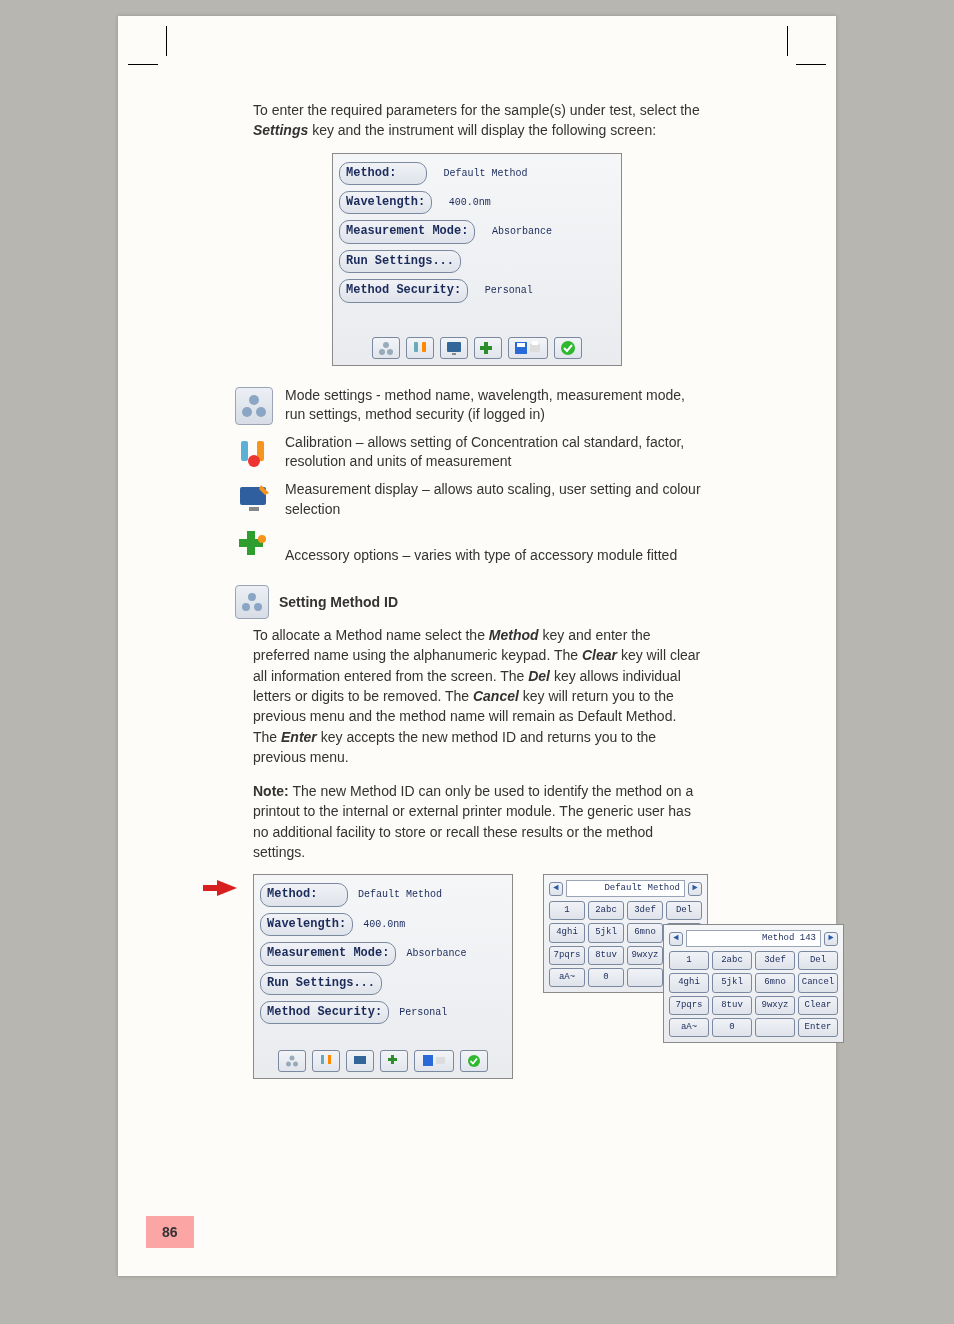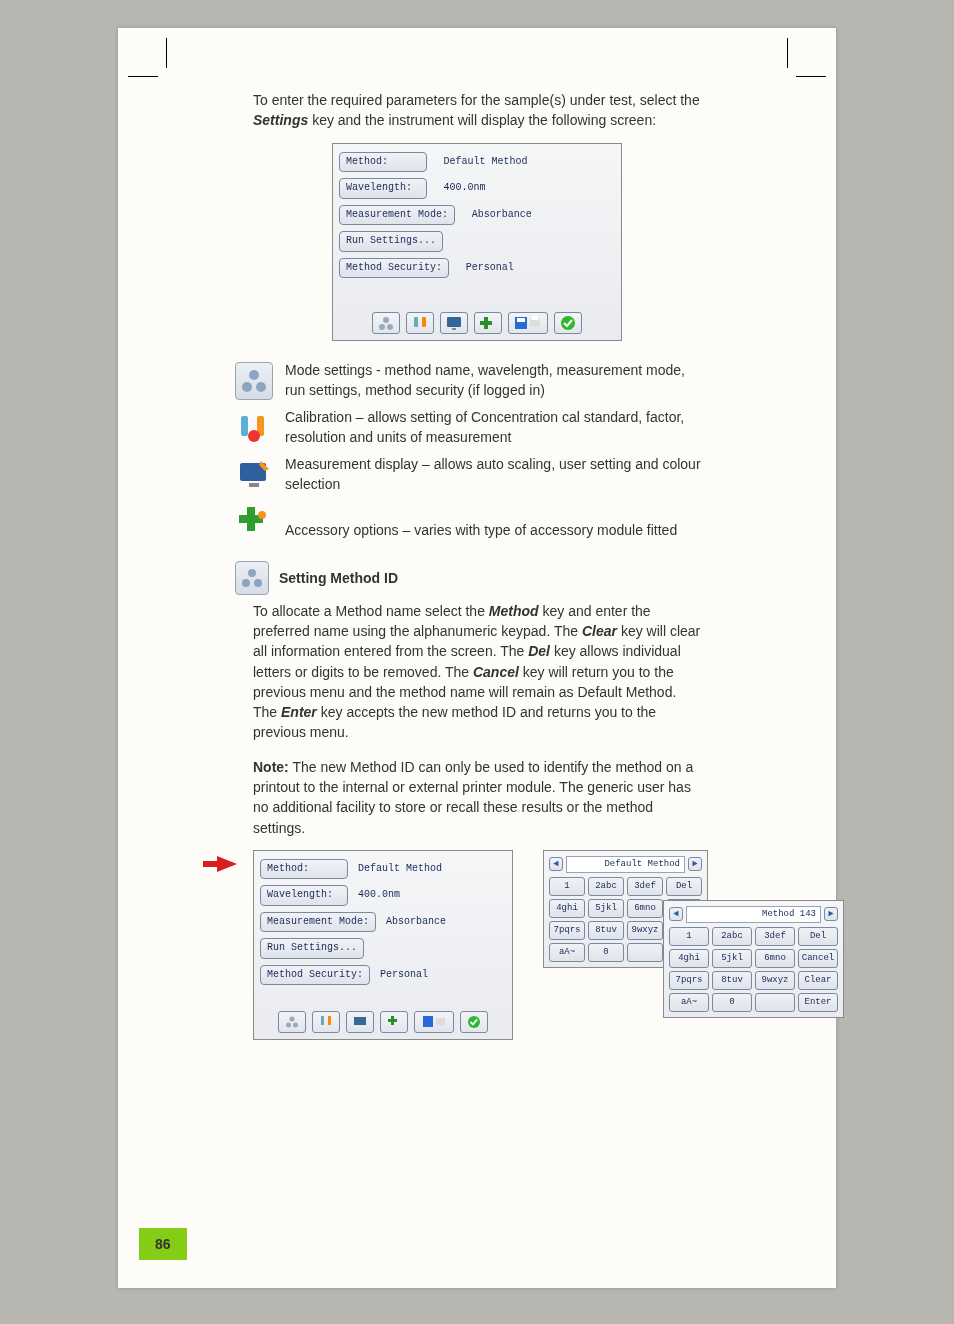--- a/index.html
+++ b/index.html
@@ -5,23 +5,23 @@
   * { box-sizing: border-box; }
   body {
     margin: 0;
     padding: 0;
     background: #b8b6b0;
     font-family: "Segoe UI", Arial, sans-serif;
     width: 954px;
   }
   .page {
     background: #fdfcf8;
-    margin: 28px auto;
+    margin: 16px auto;
     width: 718px;
-    padding: 48px 40px 30px 40px;
+    padding: 70px 40px 30px 40px;
     position: relative;
     min-height: 1260px;
     box-shadow: 0 0 4px rgba(0,0,0,.2);
   }
   .crop-mark { position: absolute; background: #000; }
   .cm-tl-v { top: 10px; left: 48px; width: 1px; height: 30px; }
   .cm-tl-h { top: 48px; left: 10px; width: 30px; height: 1px; }
   .cm-tr-v { top: 10px; right: 48px; width: 1px; height: 30px; }
   .cm-tr-h { top: 48px; right: 10px; width: 30px; height: 1px; }
 
@@ -39,26 +39,27 @@
     padding: 6px;
     font-family: "Courier New", monospace;
     font-size: 11px;
     color: #1a2a5a;
   }
   .screen.small { width: 260px; margin: 0; }
   .field-btn {
     display: inline-block;
     background: linear-gradient(#f0f2f6,#dfe3ea);
     border: 1px solid #7a88a0;
-    border-radius: 4px;
+    border-radius: 10px;
     padding: 2px 6px;
     margin: 2px 4px 2px 0;
     min-width: 88px;
-    font-size: 10px;
+    font-size: 12px;
     color: #1a2a5a;
+    font-weight: bold;
   }
   .field-val {
     display: inline-block;
     padding: 2px 6px;
     font-size: 10px;
     color: #1a2a5a;
   }
   .screen .row { margin-bottom: 2px; white-space: nowrap; }
   .toolbar {
     display: flex;
@@ -139,22 +140,22 @@
     border:1px solid #7a88a0; border-radius:3px;
     background: linear-gradient(#f0f2f6,#dfe3ea);
     text-align:center; padding:2px 0; font-size:9px;
   }
   .keypads-stack { position: relative; width: 220px; height: 170px; }
   .kp1 { position:absolute; top:0; left:0; }
   .kp2 { position:absolute; top:50px; left:120px; }
 
   .page-num {
     position: absolute;
-    left: 21px; bottom: 28px;
-    background: #84cc16;
+    left: 28px; bottom: 28px;
+    background: #fca5a5;
     padding: 8px 16px;
     font-weight: bold;
     font-size: 14px;
     color: #333;
   }
 
   svg { display:block; }
 </style>
 </head>
 <body>

